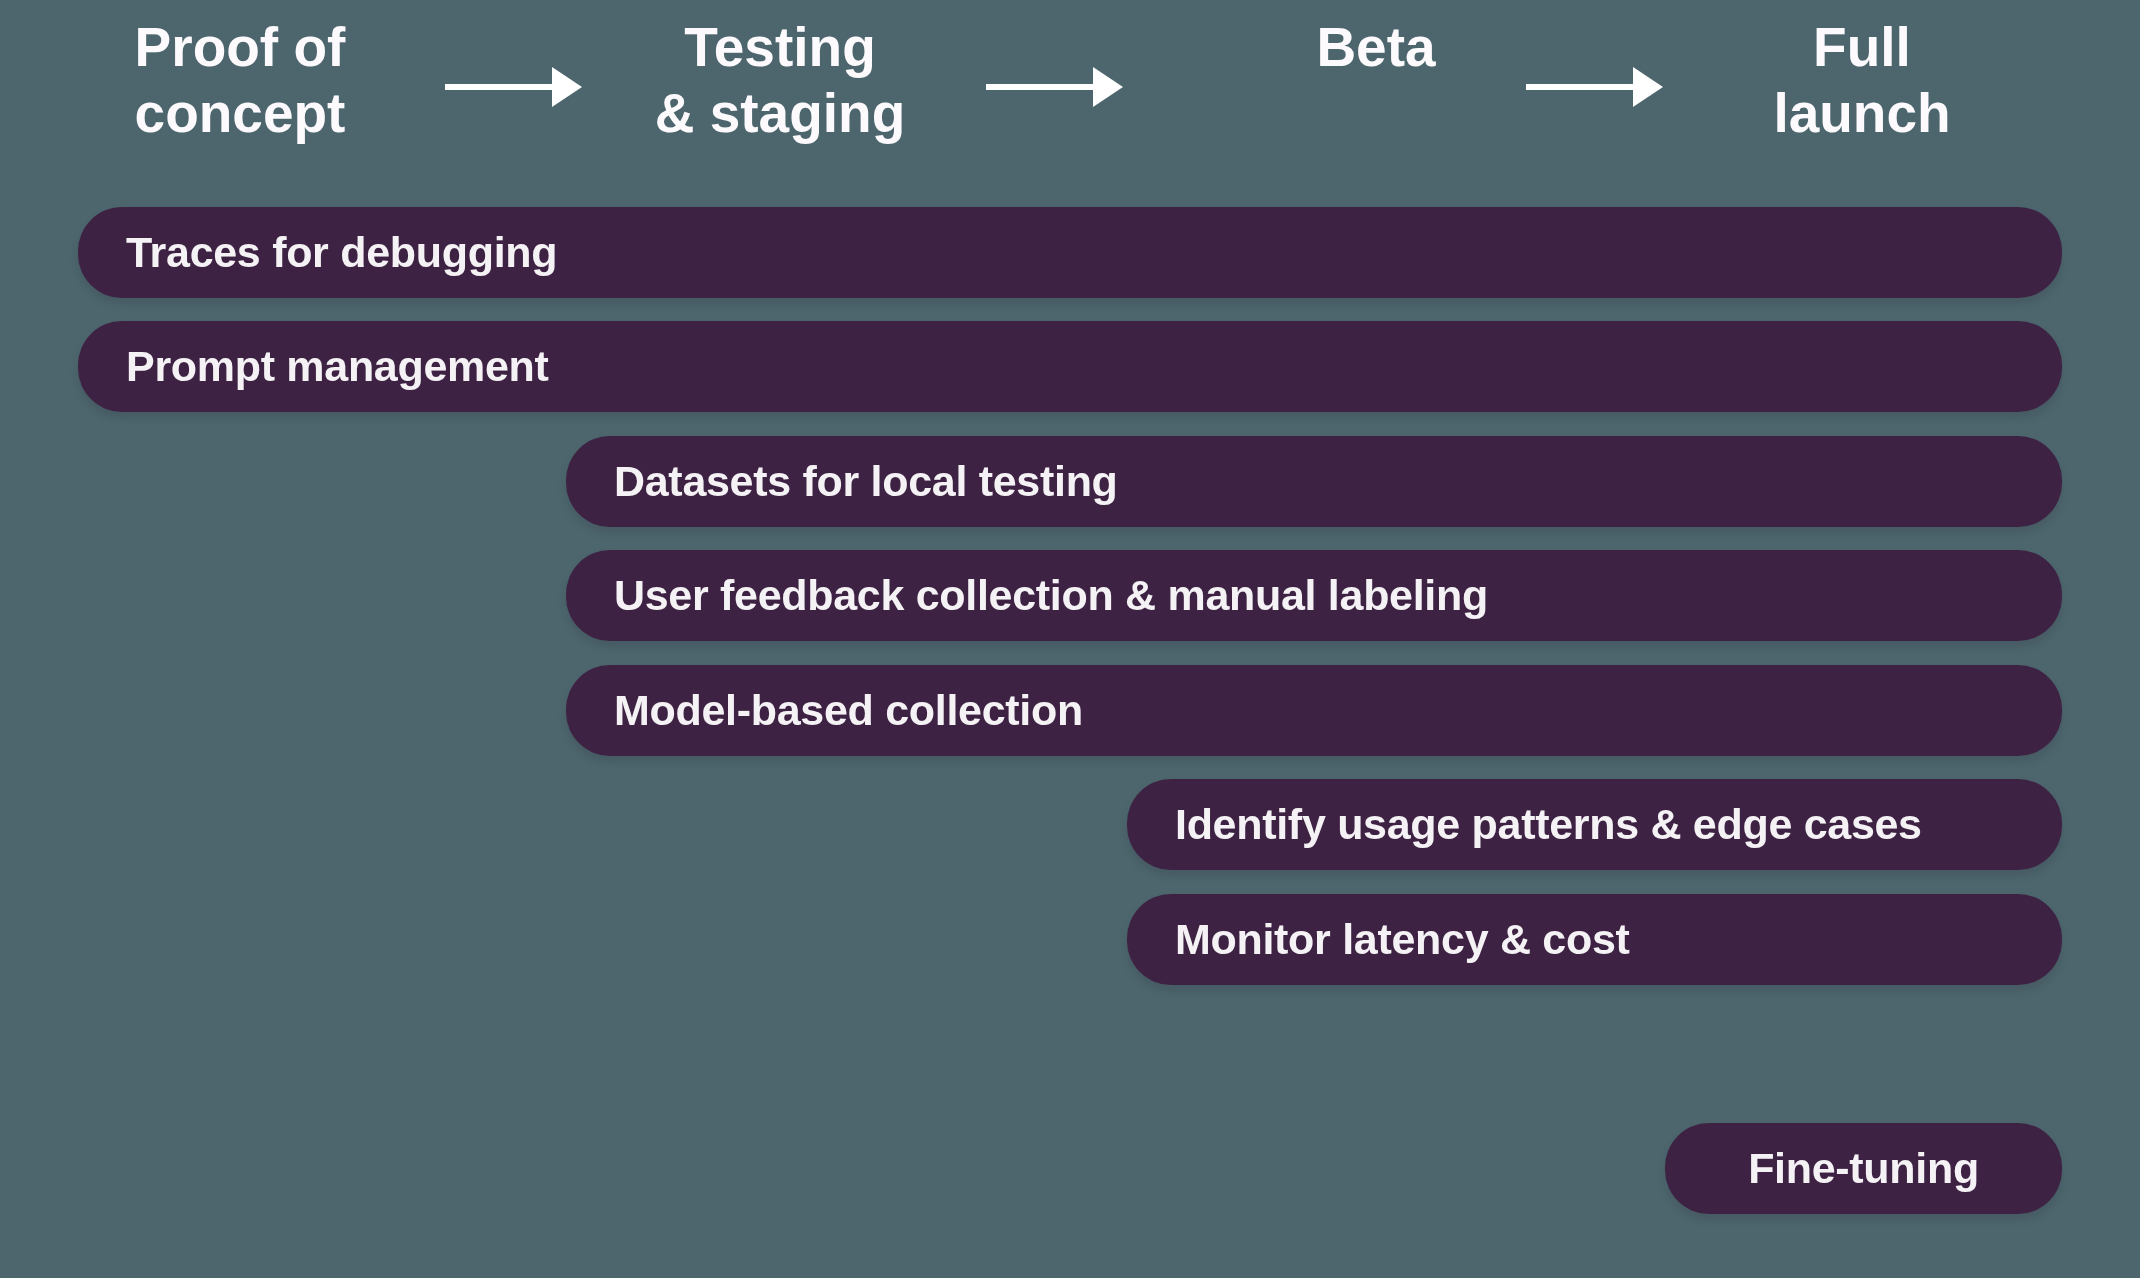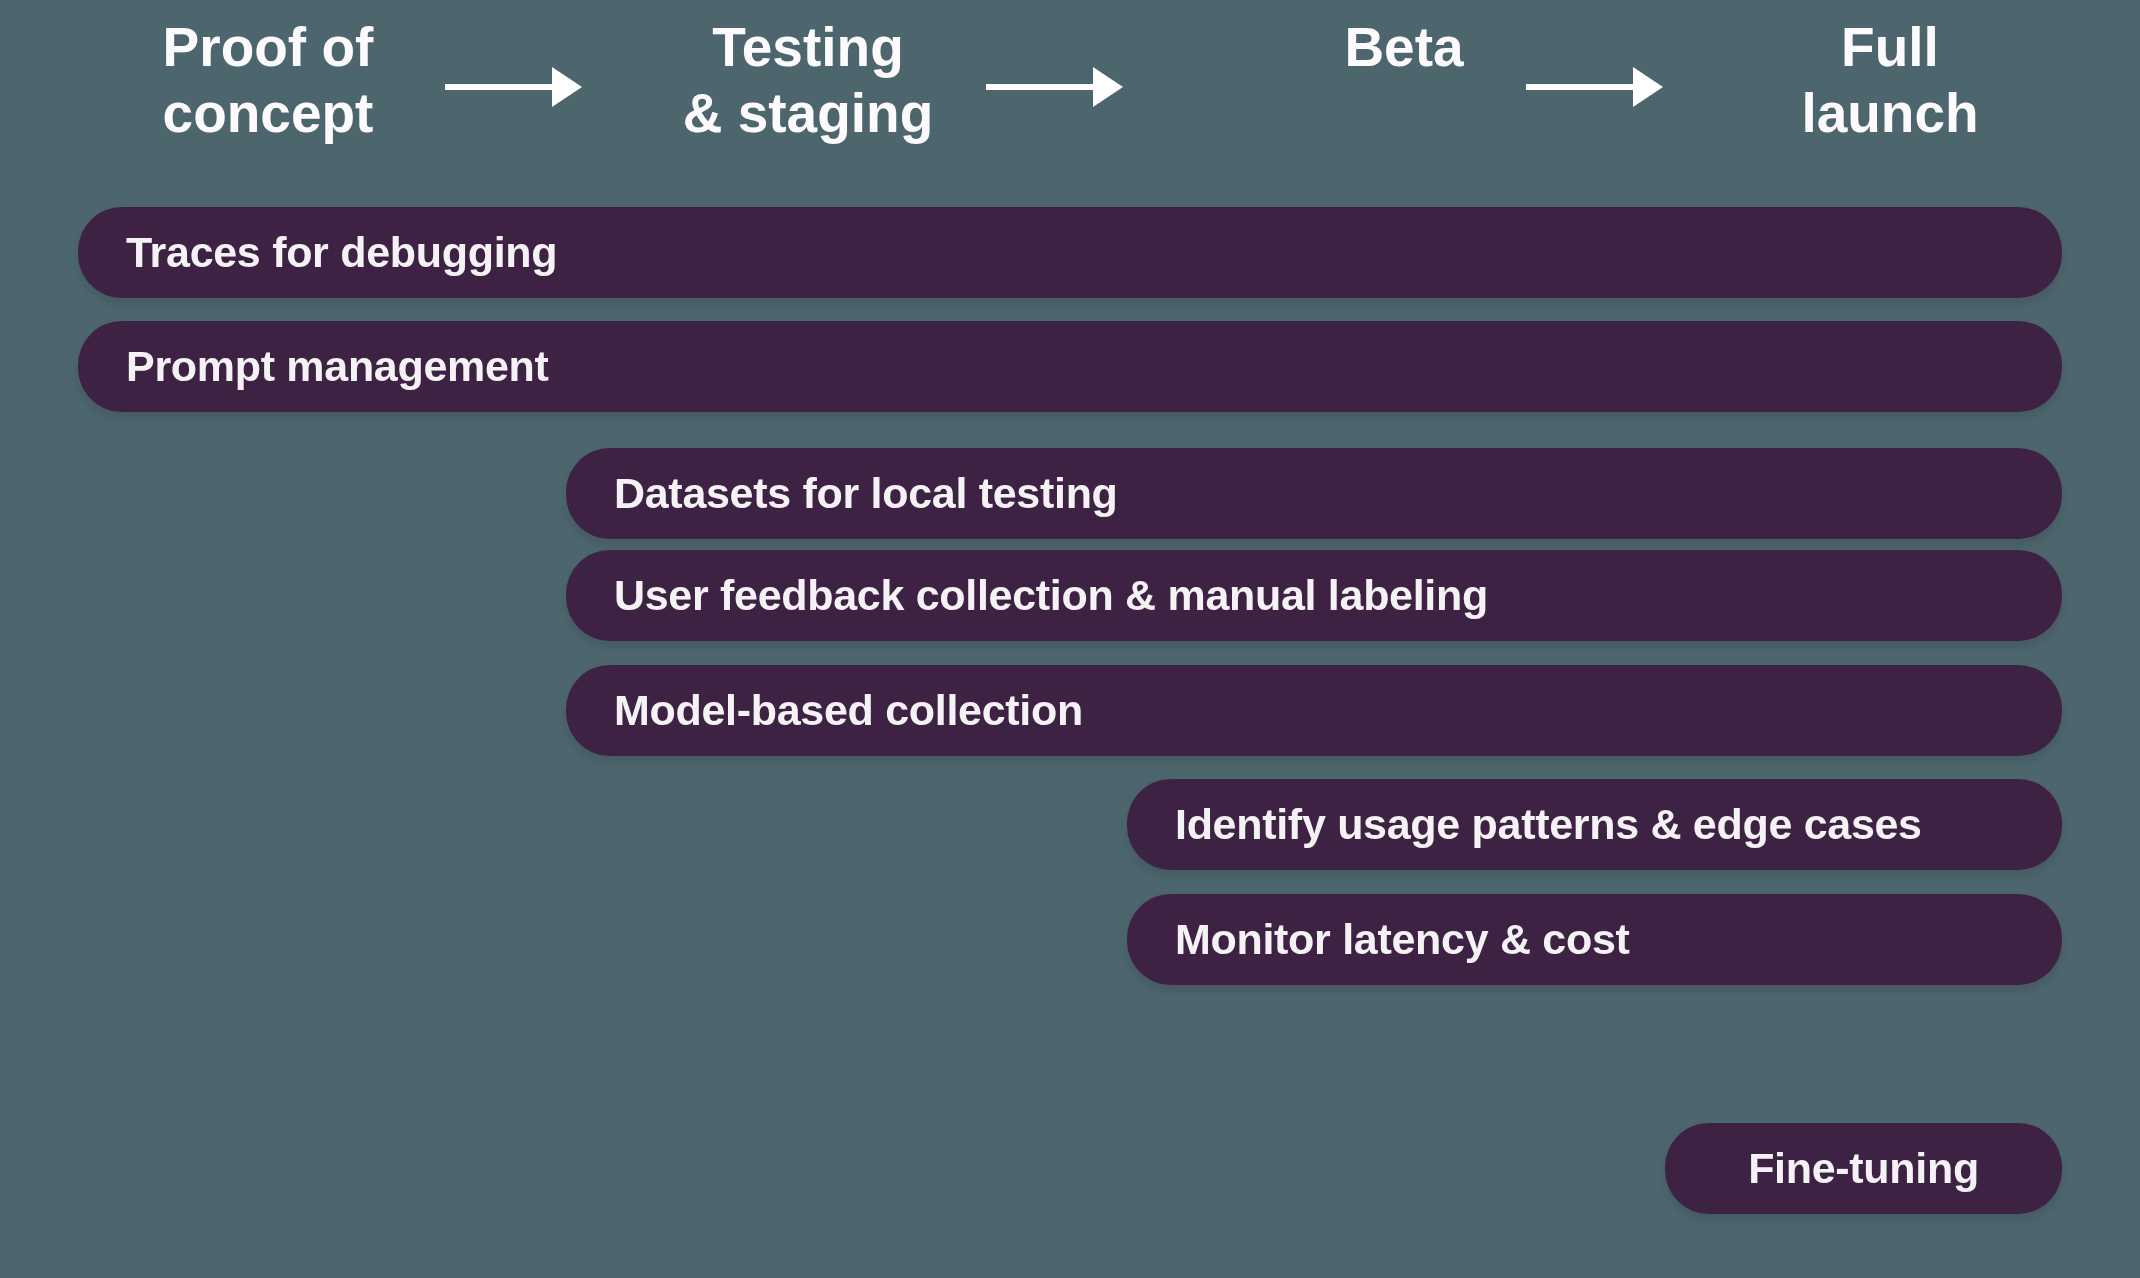--- a/index.html
+++ b/index.html
@@ -15,21 +15,21 @@
     width:2140px;height:1278px;
     background:var(--bg);
     font-family:"Liberation Sans",sans-serif;
     overflow:hidden;
   }
   .stage{
     position:absolute;top:14px;width:480px;
     text-align:center;
     color:var(--header-text);
     font-weight:bold;
-    font-size:55px;line-height:66px;margin-left:28px;
+    font-size:55px;line-height:66px;
   }
   .arrow-icon{position:absolute;top:65px;}
   .bar{
     position:absolute;height:91px;
     background:var(--bar);
     border-radius:44px;
     display:flex;align-items:center;
     color:var(--bar-text);
     font-weight:bold;font-size:43px;letter-spacing:-0.3px;
     padding:8px 48px;box-sizing:border-box;white-space:nowrap;
@@ -70,21 +70,21 @@
     <line x1="3" y1="22" x2="112" y2="22" stroke="#FFFFFF" stroke-width="6"></line>
     <polygon points="110,2 140,22 110,42" fill="#FFFFFF"></polygon>
   </svg>
 
   <div class="bar" style="left:78px;  top:207px;  width:1984px">
     <span>Traces for debugging</span>
   </div>
   <div class="bar" style="left:78px;  top:321px;  width:1984px">
     <span>Prompt management</span>
   </div>
-  <div class="bar" style="left:566px; top:448px;  width:1496px">
+  <div class="bar" style="left:566px; top:436px;  width:1496px">
     <span>Datasets for local testing</span>
   </div>
   <div class="bar" style="left:566px; top:550px;  width:1496px">
     <span>User feedback collection &amp; manual labeling</span>
   </div>
   <div class="bar" style="left:566px; top:665px;  width:1496px">
     <span>Model-based collection</span>
   </div>
   <div class="bar" style="left:1127px;top:779px;  width:935px">
     <span>Identify usage patterns &amp; edge cases</span>

